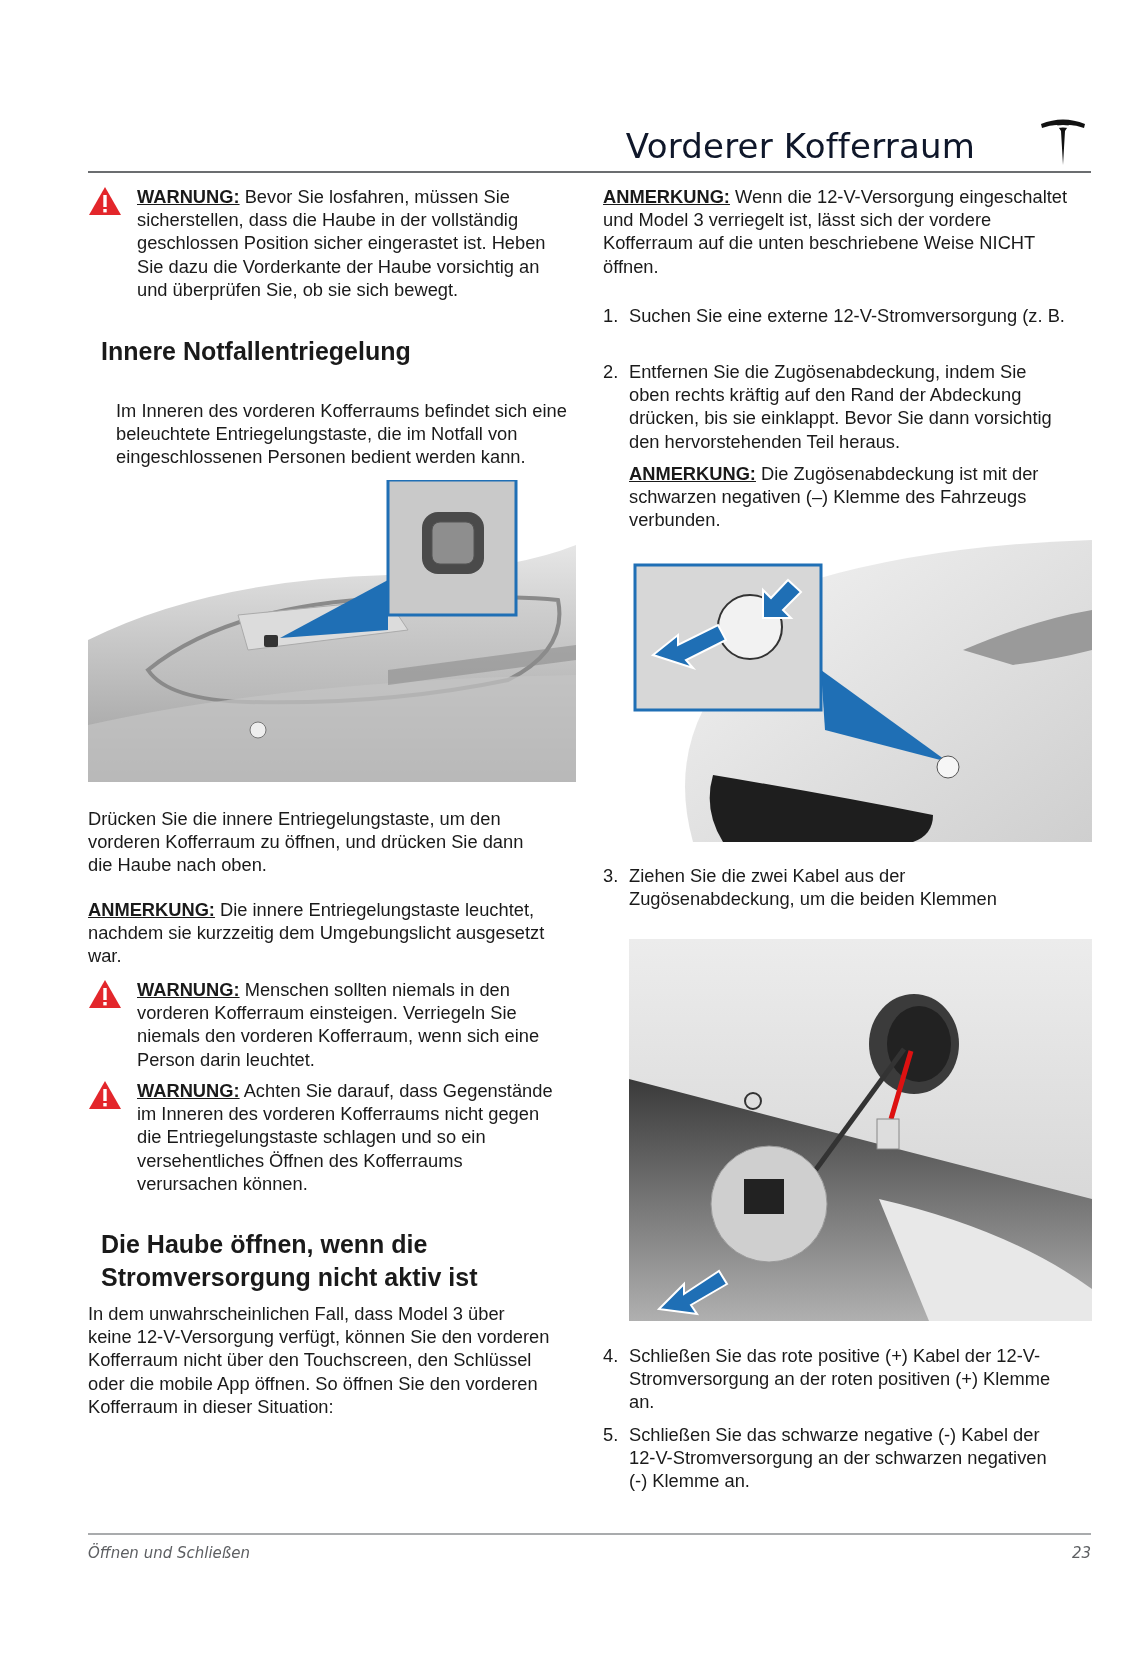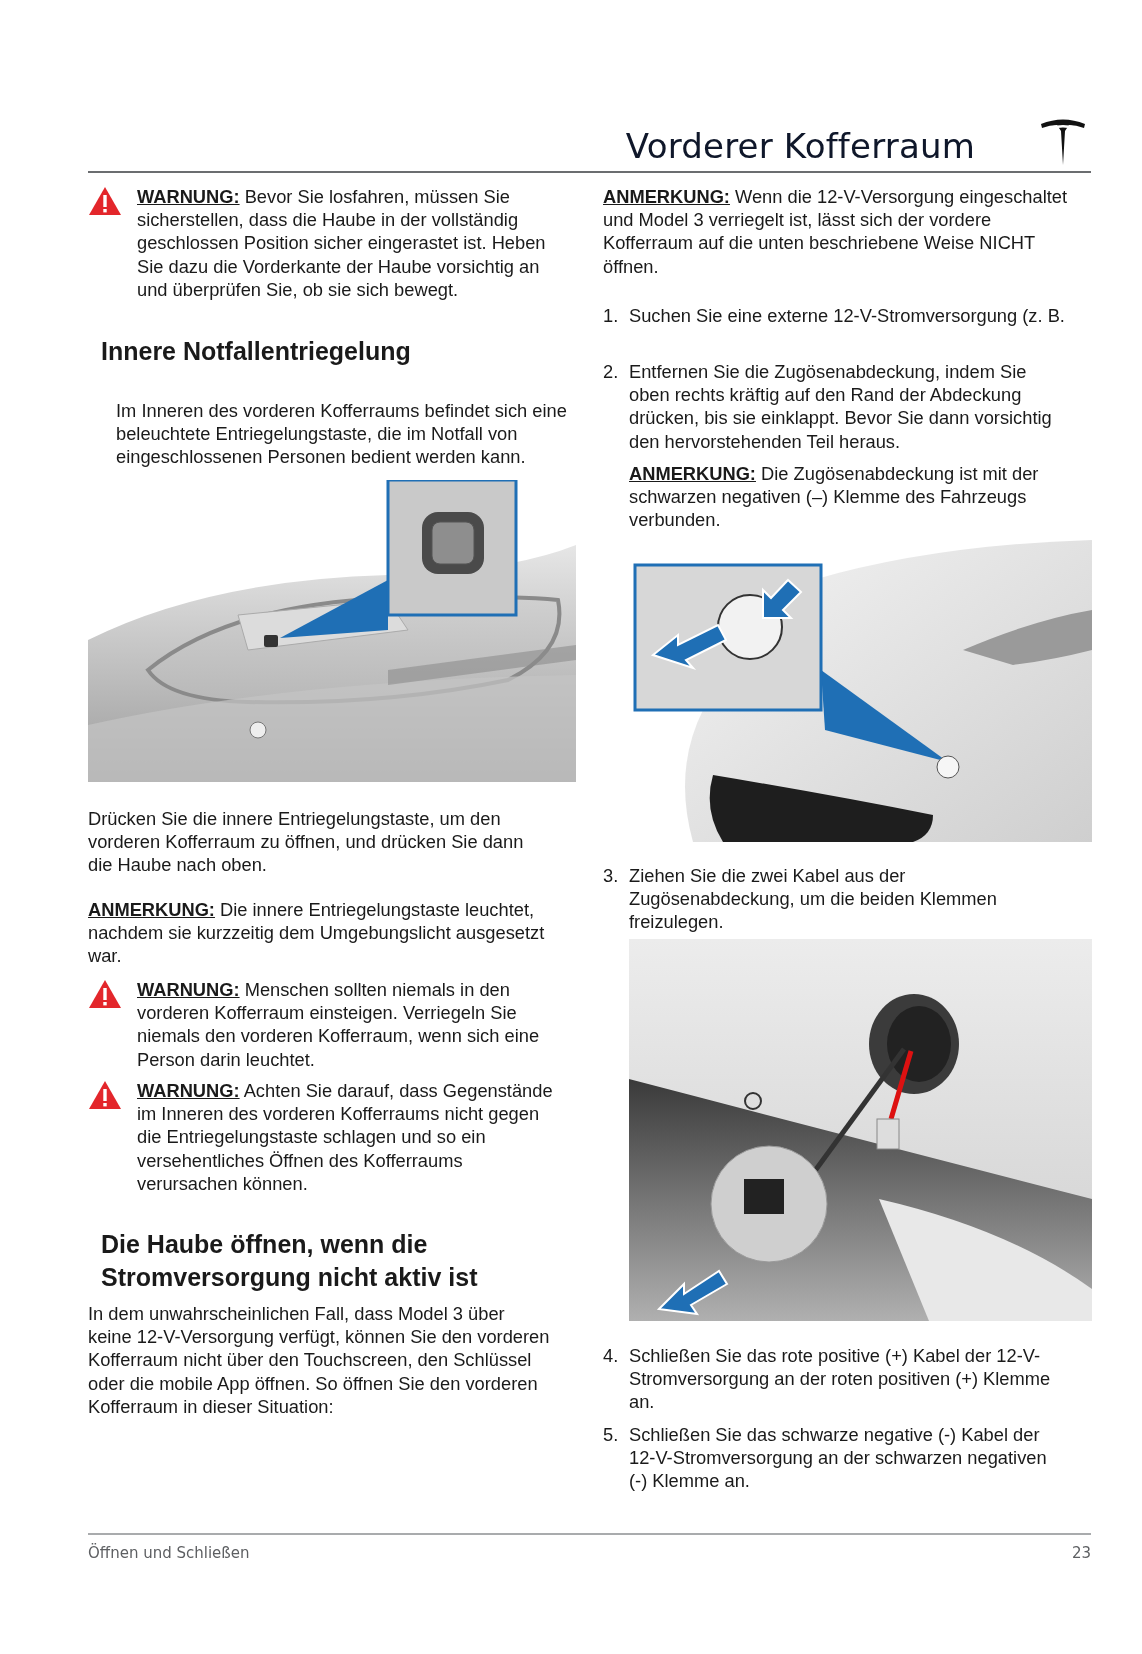--- a/index.html
+++ b/index.html
@@ -9,21 +9,21 @@
   .title { right:167px; top:126px; font-family:"DejaVu Sans", sans-serif; font-size:34px; color:#0f172a; font-weight:normal; letter-spacing:0.2px; }
   .logo { left:1039px; top:117px; width:48px; height:50px; }
   .hrule { left:88px; width:1003px; height:2px; background:#6b6d70; }
   .p { font-size:18.3px; line-height:23.2px; margin:0; }
   .b { font-weight:bold;text-decoration:underline; }
   .h2 { font-size:25px; font-weight:bold; line-height:33px; margin:13px; color:#1a1a1a; }
   .warn-icon { width:34px; height:30px; }
   .warn-text { font-size:18.3px; line-height:23.2px; }
   .li-num { width:26px; text-align:left; }
   .img-box { overflow:hidden; }
-  .footer { font-family:"DejaVu Sans", sans-serif; font-size:15px; color:#5d5f62; }
+  .footer { font-family:"DejaVu Sans", sans-serif; font-size:15px; color:#5d5f62;font-style:italic; }
 </style>
 </head>
 <body>
 
 <div class="abs title">Vorderer Kofferraum</div>
 <svg class="abs logo" viewBox="0 0 48 50">
   <path d="M2 7 Q24 -2 46 7 L45 11 Q37 8 30 8 L26 14 L24 48 L22 14 L18 8 Q11 8 3 11 Z" fill="#111"></path>
   <path d="M6 11 Q24 5 42 11 L40 13 Q24 8 8 13 Z" fill="#fff"></path>
 </svg>
 <div class="abs hrule" style="top:171px;"></div>
@@ -175,21 +175,20 @@
     <polygon points="155,40 168,52 150,70 158,78 130,78 130,50 138,58" fill="#1f6fb5" stroke="#fff" stroke-width="2"></polygon>
     <polygon points="20,115 45,95 45,105 85,85 93,100 53,120 60,128" fill="#1f6fb5" stroke="#fff" stroke-width="2"></polygon>
   </svg>
 </div>
 
 <div class="abs p" style="left:603px;top:864px;width:495px;display:flex;">
   <div class="li-num">3.</div>
   <div>
     <div>Ziehen Sie die zwei Kabel aus der</div>
     <div>Zugösenabdeckung, um die beiden Klemmen</div>
-    <div>freizulegen.</div>
   </div>
 </div>
 
 <div class="abs img-box" style="left:629px;top:939px;width:463px;height:382px;">
   <svg width="463" height="382" viewBox="0 0 463 382">
     <defs>
       <linearGradient id="g4" x1="0" y1="0" x2="0" y2="1">
         <stop offset="0" stop-color="#ececec"></stop>
           <stop offset="1" stop-color="#cfcfcf"></stop>
       </linearGradient>

